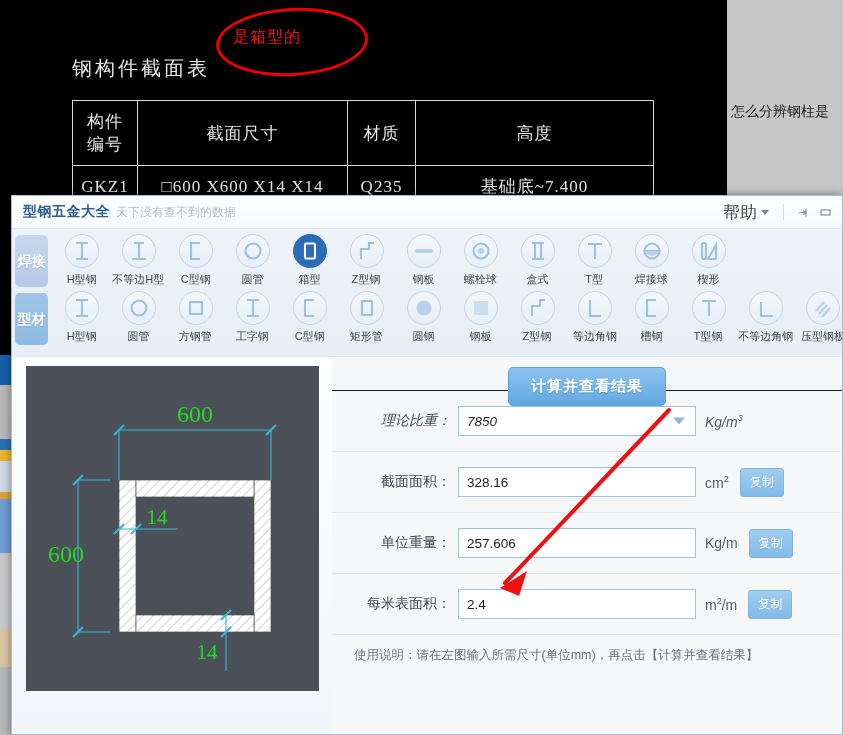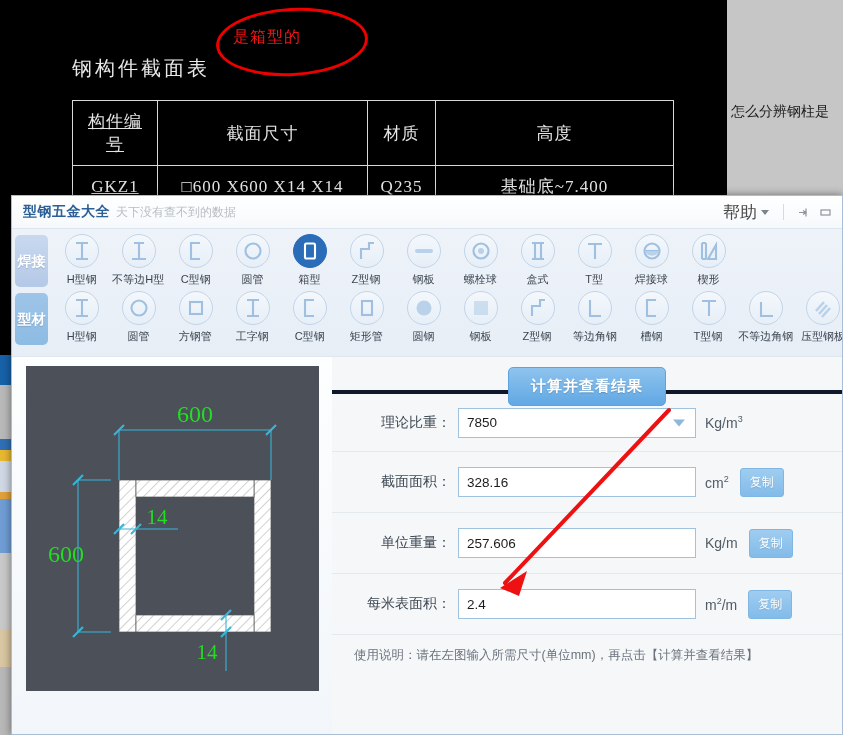--- a/index.html
+++ b/index.html
@@ -46,21 +46,21 @@
     color: #e4e4e4; font-size: 17px;
     font-family: "Liberation Serif", serif;
   }
   .cad-table td {
     border: 1px solid #d8d8d8;
     padding: 9px 8px;
     text-align: center;
     letter-spacing: 1px;
     font-weight: 300;
   }
-  .cad-table .c1 { width: 85px; text-decoration: underline; }
+  .cad-table .c1 { width: 65px; }
   .cad-table .c2 { width: 210px; }
   .cad-table .c3 { width: 68px; }
   .cad-table .c4 { width: 238px; }
 
   
   .app-window {
     position: absolute; left: 11px; top: 195px;
     width: 832px; height: 540px;
     background: #84cc16;
     border: 1px solid #a9bdd4;
@@ -172,21 +172,21 @@
     cursor: default;
   }
   .rows { margin-top: -16px; }
   .form-row {
     display: flex; align-items: center;
     border-top: 1px solid #e4e9ee;
     height: 61px;
     padding-left: 22px;
     position: relative;
   }
-  .form-row:first-child { border-top: 4px solid #0f172a; }
+  .form-row:first-child { border-top: 1px solid #0f172a; font-style: italic; }
   .row-label {
     font-size: 14px; color: #404a55; width: 104px; text-align: right;
     padding-right: 7px; white-space: nowrap;
   }
   .field {
     width: 238px; height: 30px;
     border: 1px solid #9fc3de;
     background: #ffffff;
     display: flex; align-items: center;
     padding: 0 8px;

